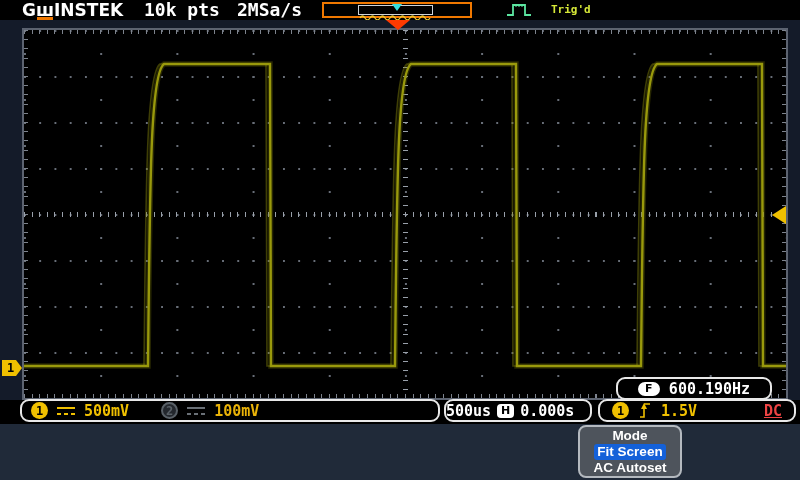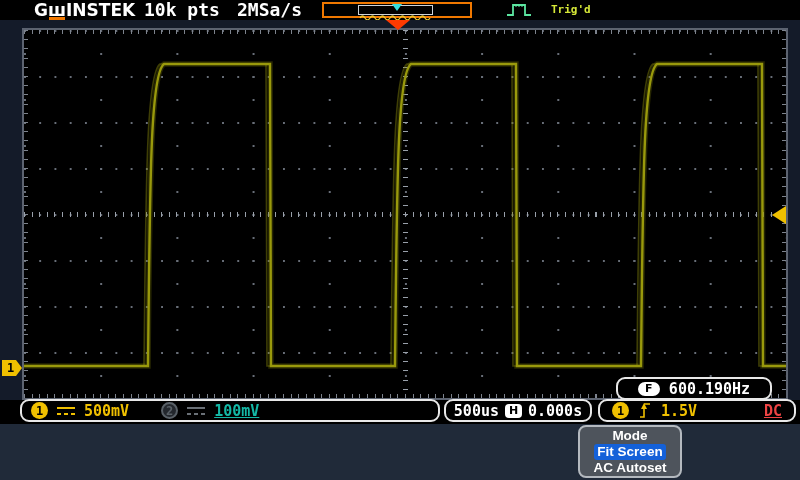--- a/index.html
+++ b/index.html
@@ -3,21 +3,21 @@
 <meta charset="utf-8">
 <style>
   html,body{margin:0;padding:0;background:#000;}
   #canvas{position:relative;width:800px;height:480px;background:#000;overflow:hidden;
           font-family:"DejaVu Sans Mono", monospace;font-weight:bold;-webkit-font-smoothing:none;}
   .abs{position:absolute;}
 
   
   #topbar{left:0;top:0;width:800px;height:20px;background:#000;}
   #logo{left:22px;top:0px;color:#fff;font-family:"DejaVu Sans",sans-serif;font-weight:800;
-        font-size:17px;letter-spacing:0px;line-height:20px;margin-left:12px;}
+        font-size:17px;letter-spacing:0px;line-height:20px;}
   .logo-w{position:relative;display:inline-block;}
   .logo-w::after{content:"";position:absolute;left:1px;right:1px;bottom:0px;height:3px;background:#f07800;}
   .tb-text{top:2px;color:#fff;font-size:18px;line-height:16px;}
   #pts{left:144px;} #rate{left:237px;}
   #hpos-box{left:322px;top:2px;width:150px;height:16px;border:2px solid #f07800;background:#000;box-sizing:border-box;}
   #hpos-win{position:absolute;left:34px;top:1px;width:75px;height:10px;border:1px solid #cfd3d8;box-sizing:border-box;}
   #hpos-tri{position:absolute;left:68px;top:0px;width:0;height:0;
             border-left:5px solid transparent;border-right:5px solid transparent;border-top:7px solid #35dede;}
   #pulse-icon{left:506px;top:2px;}
   #trigd{left:551px;top:2px;color:#d6e838;font-size:11px;line-height:16px;}
@@ -51,36 +51,36 @@
   
   .rbox{background:#000;border:2px solid #e8e8e8;border-radius:9px;box-sizing:border-box;
         display:flex;align-items:center;color:#fff;font-size:15px;}
   #freq-box{left:616px;top:377px;width:156px;height:23px;justify-content:center;gap:9px;}
   .pill{background:#fff;color:#000;border-radius:7px;display:flex;align-items:center;justify-content:center;
         font-size:11px;font-family:"DejaVu Sans",sans-serif;font-weight:800;}
   #f-pill{width:22px;height:14px;}
   #h-pill{width:17px;height:14px;border-radius:4px;}
 
   #ch-box{left:20px;top:399px;width:420px;height:23px;padding:0 9px;gap:9px;}
-  #tb-box{left:444px;top:399px;width:148px;height:23px;justify-content:center;gap:6px;}
+  #tb-box{left:444px;top:399px;width:148px;height:23px;gap:6px;}
   #trig-box{left:598px;top:399px;width:198px;height:23px;padding:0 12px;gap:10px;}
 
   .chan-circle{width:17px;height:17px;border-radius:50%;display:flex;align-items:center;justify-content:center;
                font-size:12px;flex:0 0 auto;}
   .c1{background:#f0c000;color:#000;}
   .c2{background:#23272d;border:2px solid #596067;color:#596067;box-sizing:border-box;}
   .coupling{width:18px;height:8px;display:flex;flex-direction:column;justify-content:space-between;flex:0 0 auto;}
   .coupling .b1{height:2px;}
   .coupling .b2{height:2px;}
   .coupling.yellow .b1{background:#f0c000;}
   .coupling.yellow .b2{background:repeating-linear-gradient(90deg,#f0c000 0 4px,transparent 4px 7px);}
   .coupling.gray .b1{background:#6a7077;}
   .coupling.gray .b2{background:repeating-linear-gradient(90deg,#6a7077 0 4px,transparent 4px 7px);}
   .yellow-text{color:#f0c000;}
-  .gray-text{color:#14b8a6;text-decoration:underline;}
+  .gray-text{color:#eab308;}
   #trig-coupling{margin-left:auto;color:#ef4444;text-decoration:underline;}
 
   
   #bottom-strip{left:0;top:424px;width:800px;height:56px;background:#202a39;}
   .menu-btn{position:absolute;top:425px;height:53px;width:104px;background:#4e545c;border:2px solid #b4b9bf;
     border-radius:8px;box-sizing:border-box;display:flex;flex-direction:column;align-items:center;justify-content:center;
     color:#fff;font-family:"Liberation Sans",sans-serif;font-weight:bold;font-size:13.5px;line-height:16px;}
   #btn-mode{left:578px;}
   #btn-undo{left:694px;gap:3px;}
   .hl{background:#1461d9;border-radius:3px;padding:0 3px;}

